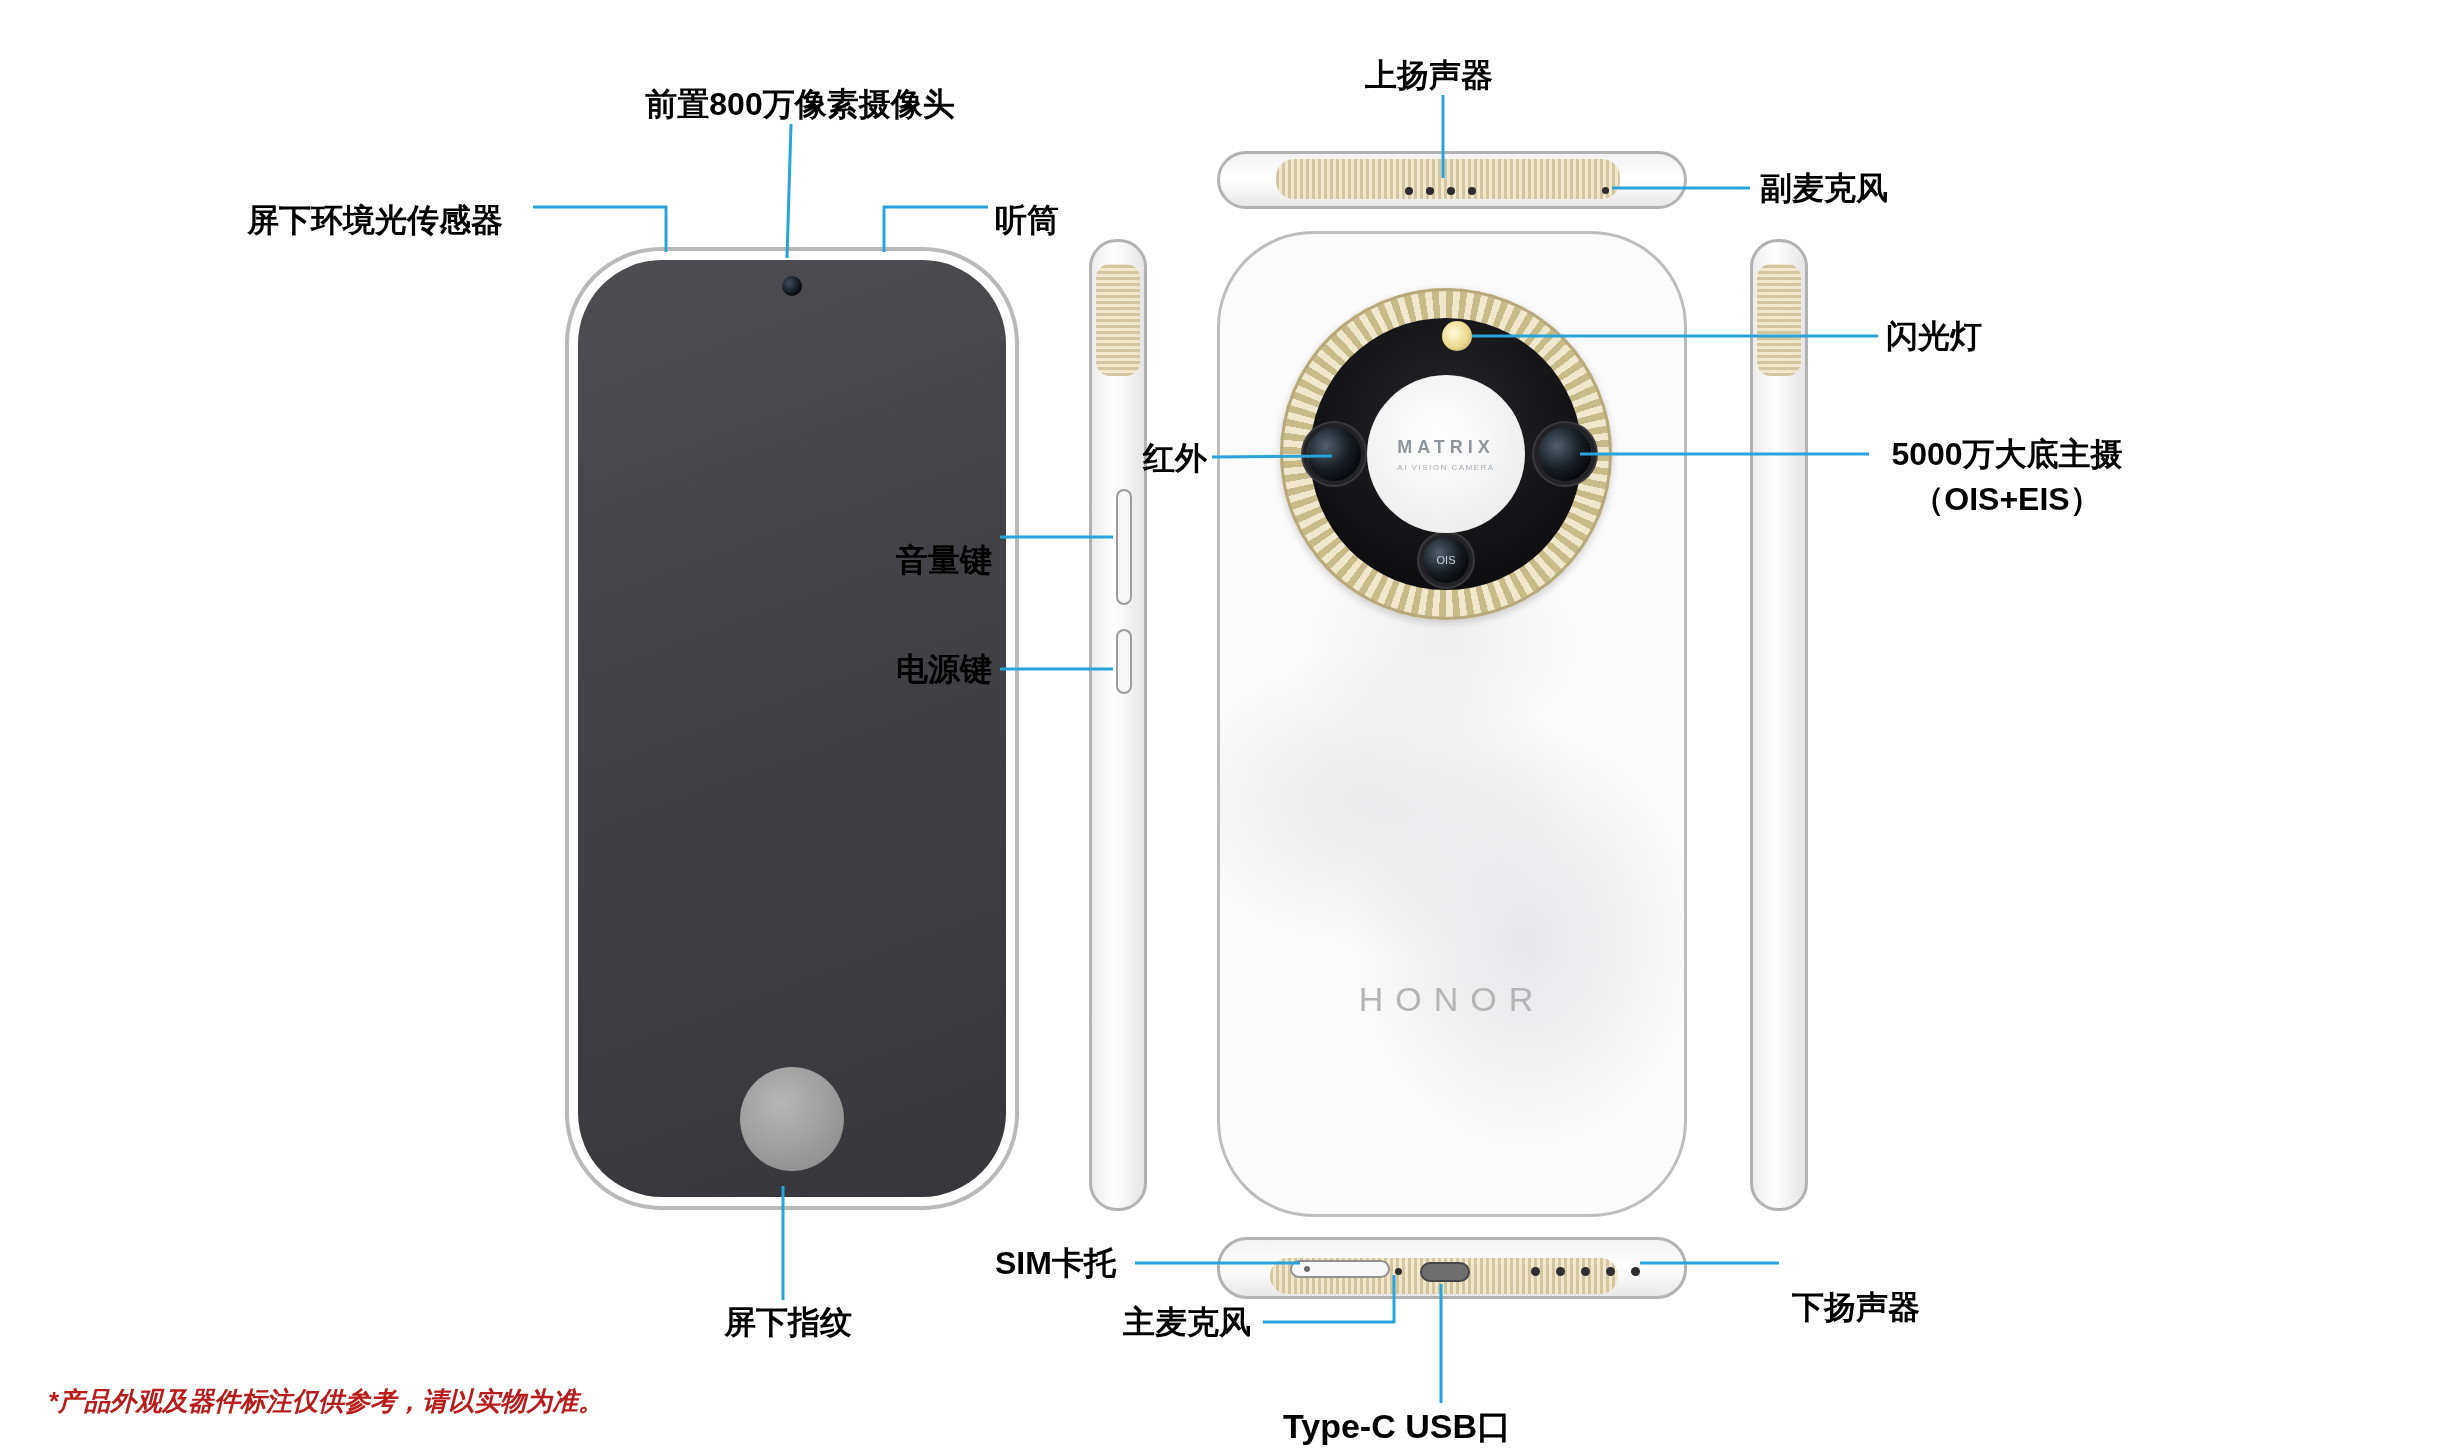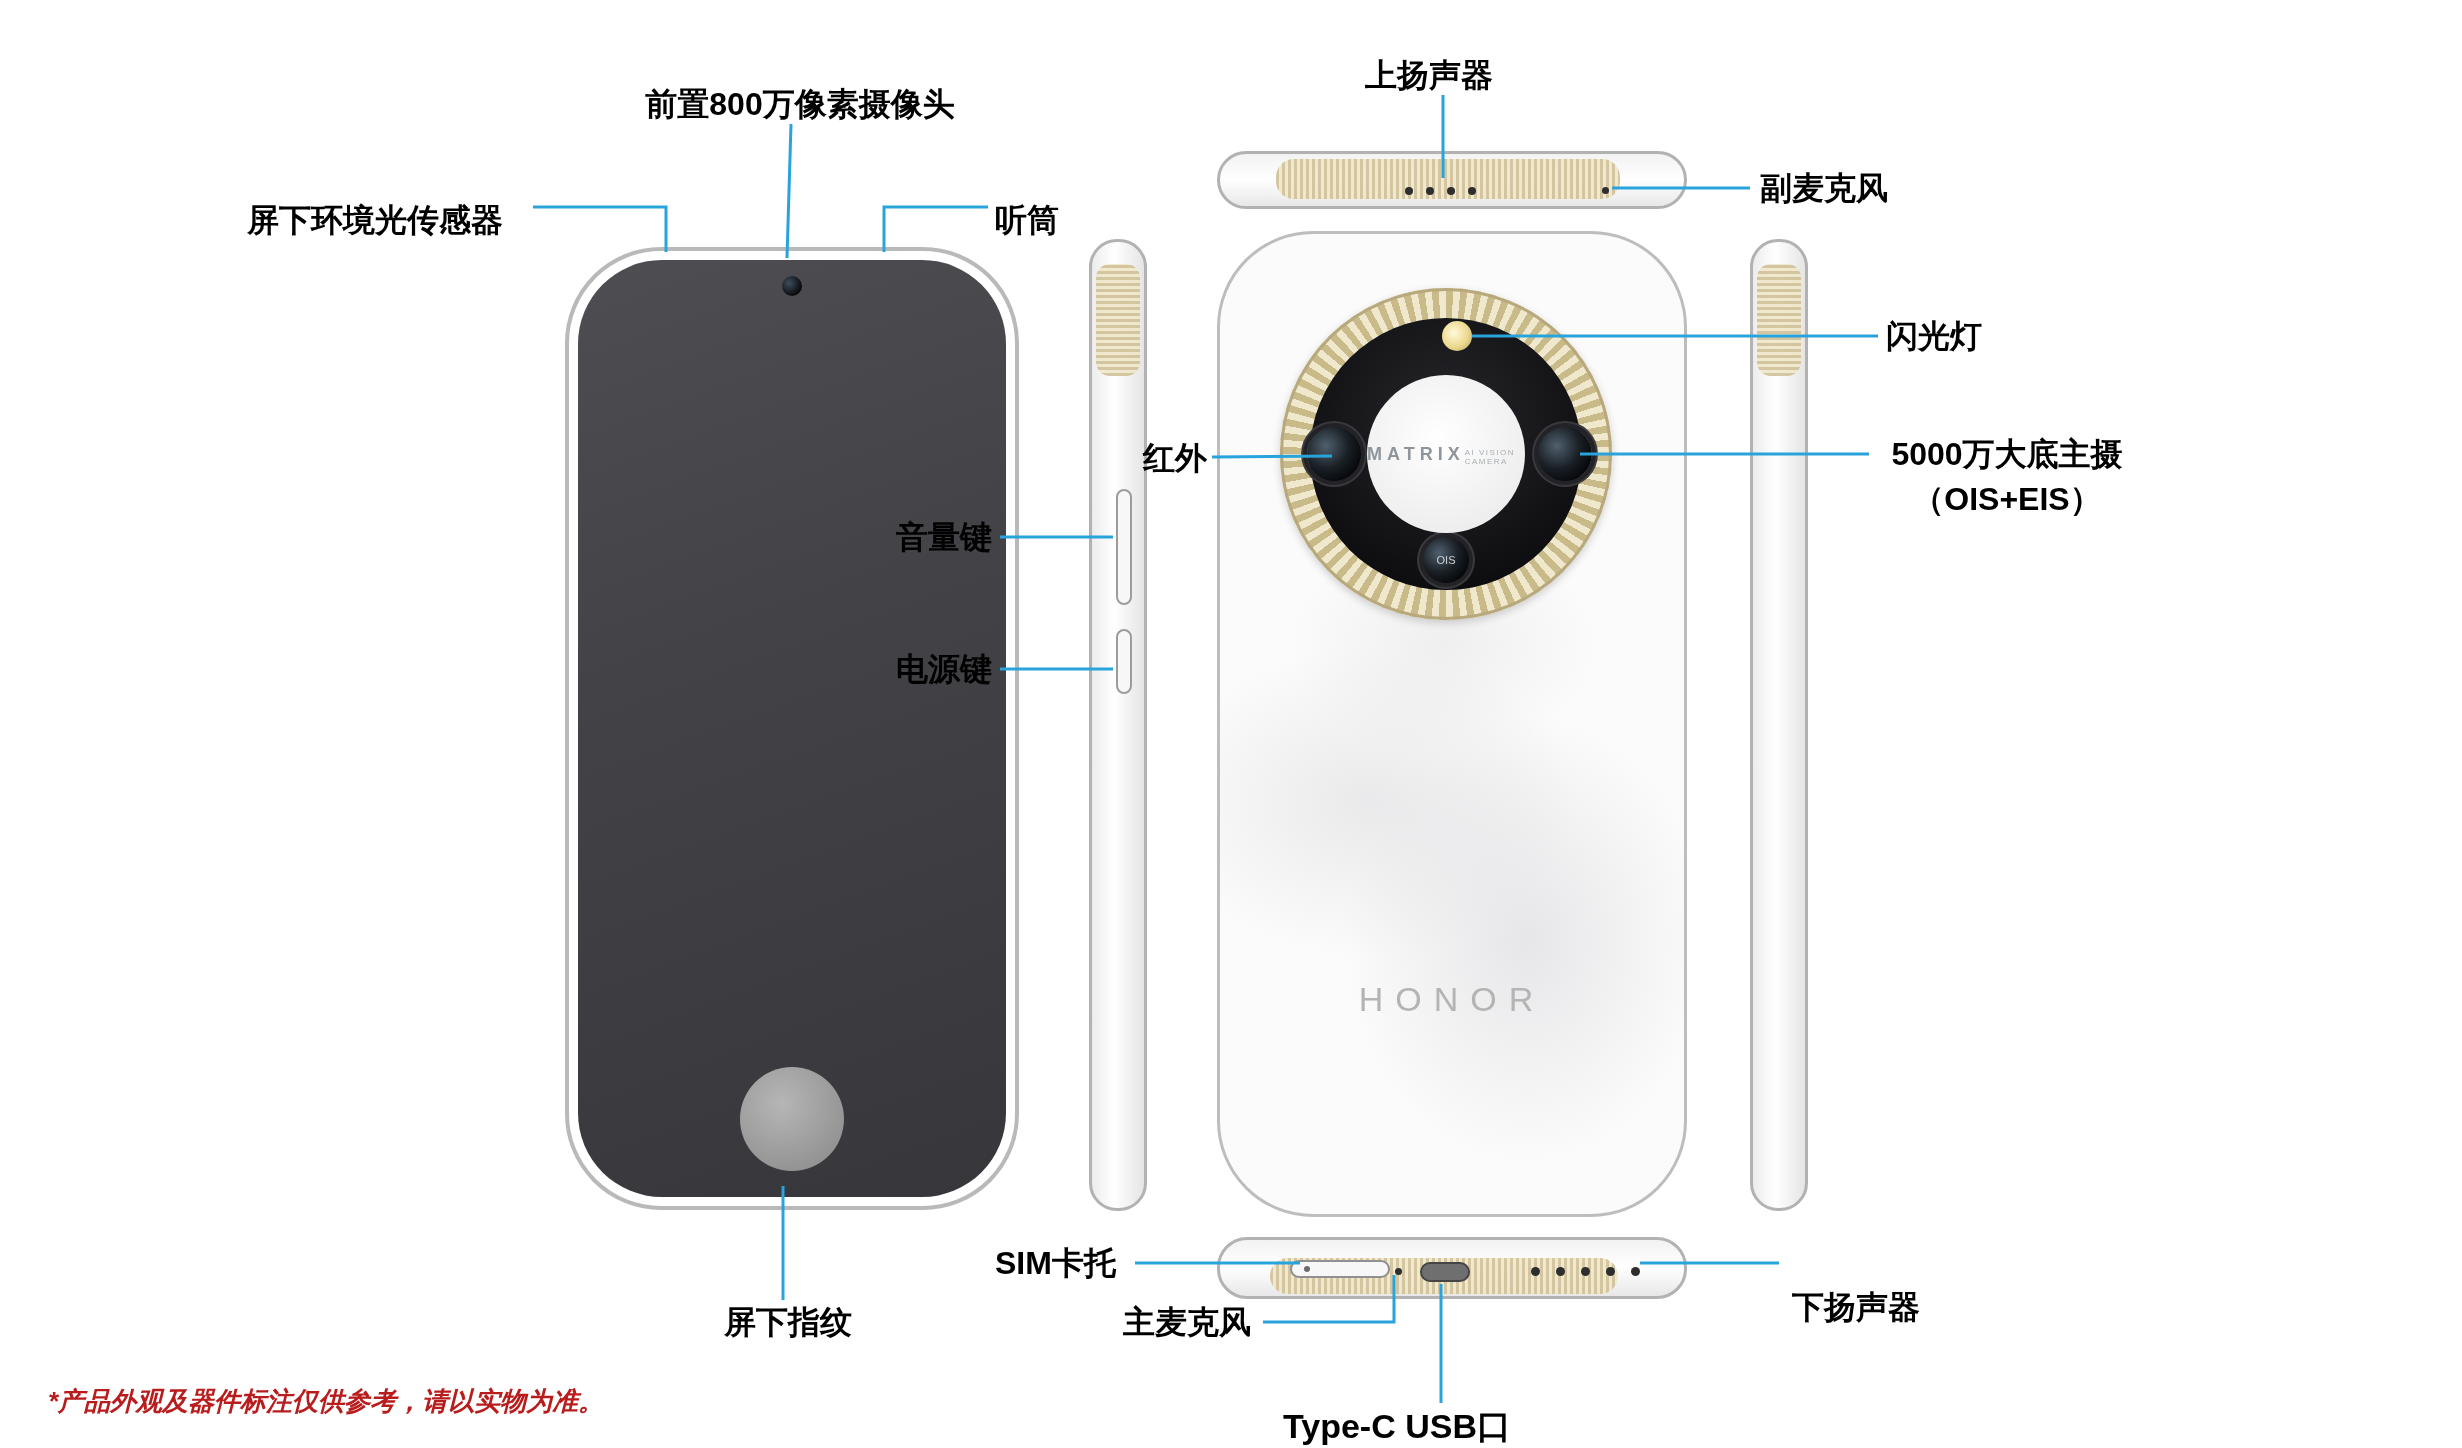--- a/index.html
+++ b/index.html
@@ -79,21 +79,21 @@
     box-shadow:inset 0 0 0 3px #b7a97c, 0 3px 8px rgba(0,0,0,.18);
   }
   .cam-disc {
     position:absolute; inset:30px; border-radius:50%;
     background:radial-gradient(circle at 50% 38%, #27272b, #0d0d10 78%);
   }
   .cam-center {
     position:absolute; left:50%; top:50%; transform:translate(-50%,-50%);
     width:158px; height:158px; border-radius:50%;
     background:radial-gradient(circle at 45% 40%, #ffffff, #ebebeb 85%);
-    display:flex; align-items:center; justify-content:center;
+    display:flex; flex-direction:column; align-items:center; justify-content:center;
   }
   .cam-title { font-size:18px; letter-spacing:5px; color:#8e959b; font-weight:bold; }
   .cam-sub   { font-size:8px;  letter-spacing:1.5px; color:#a8aeb3; margin-top:5px; }
   .lens {
     position:absolute; border-radius:50%;
     background:radial-gradient(circle at 35% 35%, #50606e 0%, #1a2026 45%, #05060a 78%);
     box-shadow:0 0 0 4px #232327, 0 0 0 6px #3a3a3e;
   }
   .lens-left   { left:27px;  top:139px; width:54px; height:54px; }
   .lens-right  { left:258px; top:139px; width:54px; height:54px; }
@@ -170,21 +170,21 @@
   <div class="label" style="left:247px;  top:200px;">屏下环境光传感器</div>
   <div class="label" style="left:995px;  top:200px;">听筒</div>
   <div class="label center" style="left:1429px; top:55px;">上扬声器</div>
   <div class="label" style="left:1760px; top:168px;">副麦克风</div>
   <div class="label" style="left:1886px; top:316px;">闪光灯</div>
   <div class="label" style="left:1143px; top:438px;">红外</div>
   <div class="label center" style="left:2007px; top:432px; line-height:45px;">
     <div>5000万大底主摄</div>
     <div>（OIS+EIS）</div>
   </div>
-  <div class="label" style="left:896px;  top:517px;font-family:Liberation Serif, serif;">音量键</div>
+  <div class="label" style="left:896px;  top:540px;font-family:Liberation Serif, serif;">音量键</div>
   <div class="label" style="left:896px;  top:649px;">电源键</div>
   <div class="label" style="left:995px;  top:1243px;">SIM卡托</div>
   <div class="label" style="left:1123px; top:1302px;">主麦克风</div>
   <div class="label center" style="left:1397px; top:1406px; font-size:34px;">Type-C USB口</div>
   <div class="label" style="left:1792px; top:1243px;margin-top:44px;">下扬声器</div>
   <div class="label center" style="left:788px; top:1302px;">屏下指纹</div>
 
   <div class="footnote">*产品外观及器件标注仅供参考，请以实物为准。</div>
 
   <div class="phone-front">

